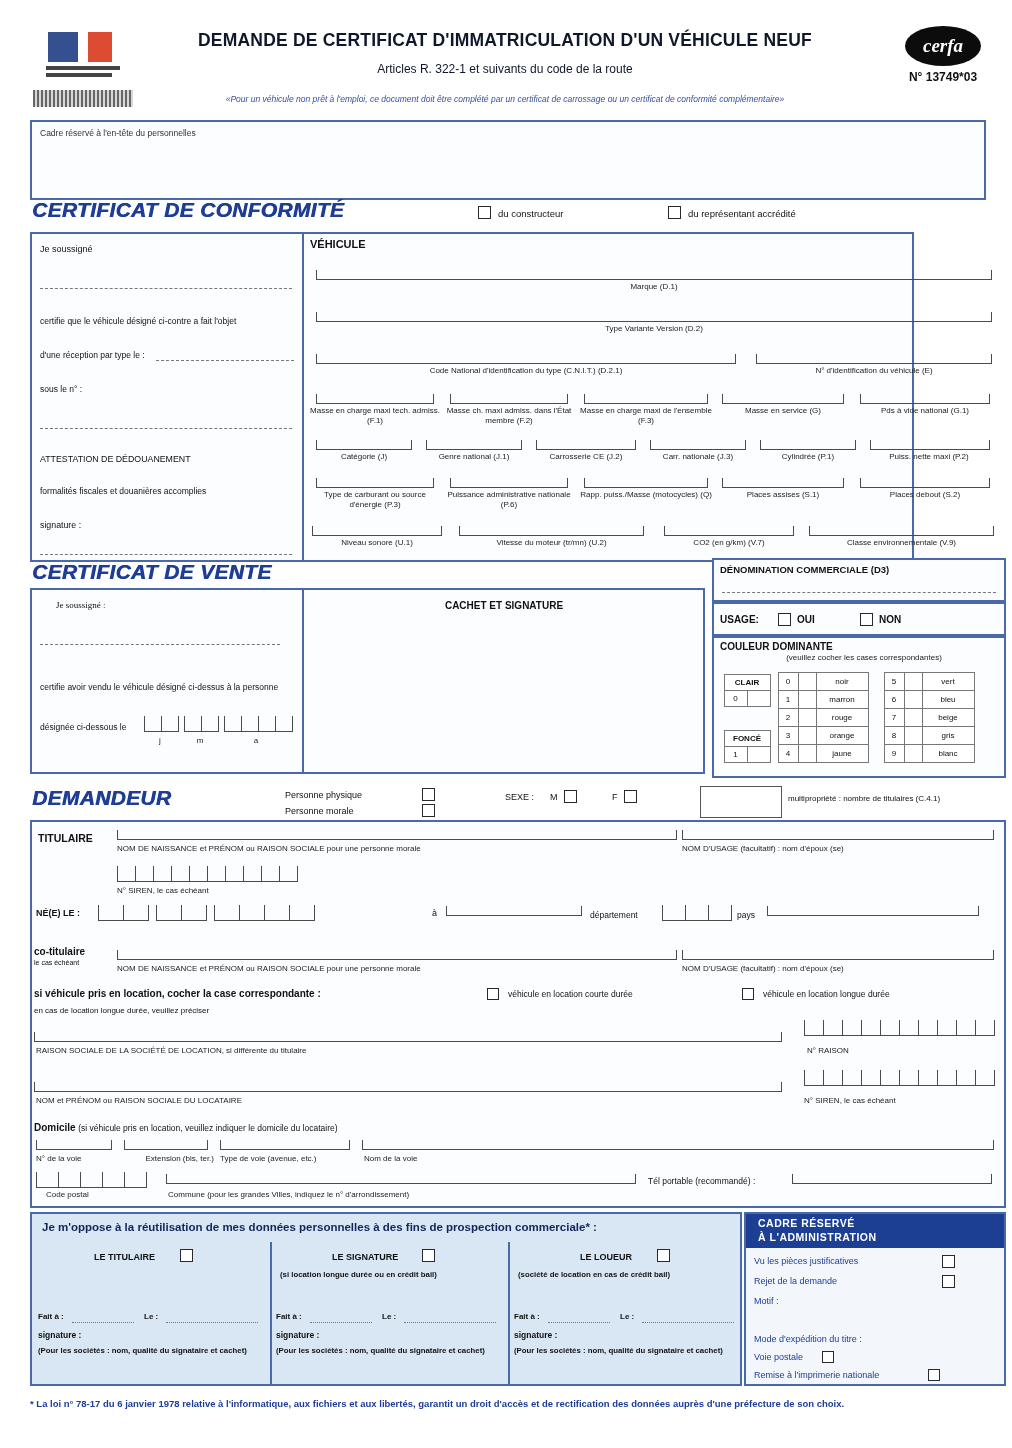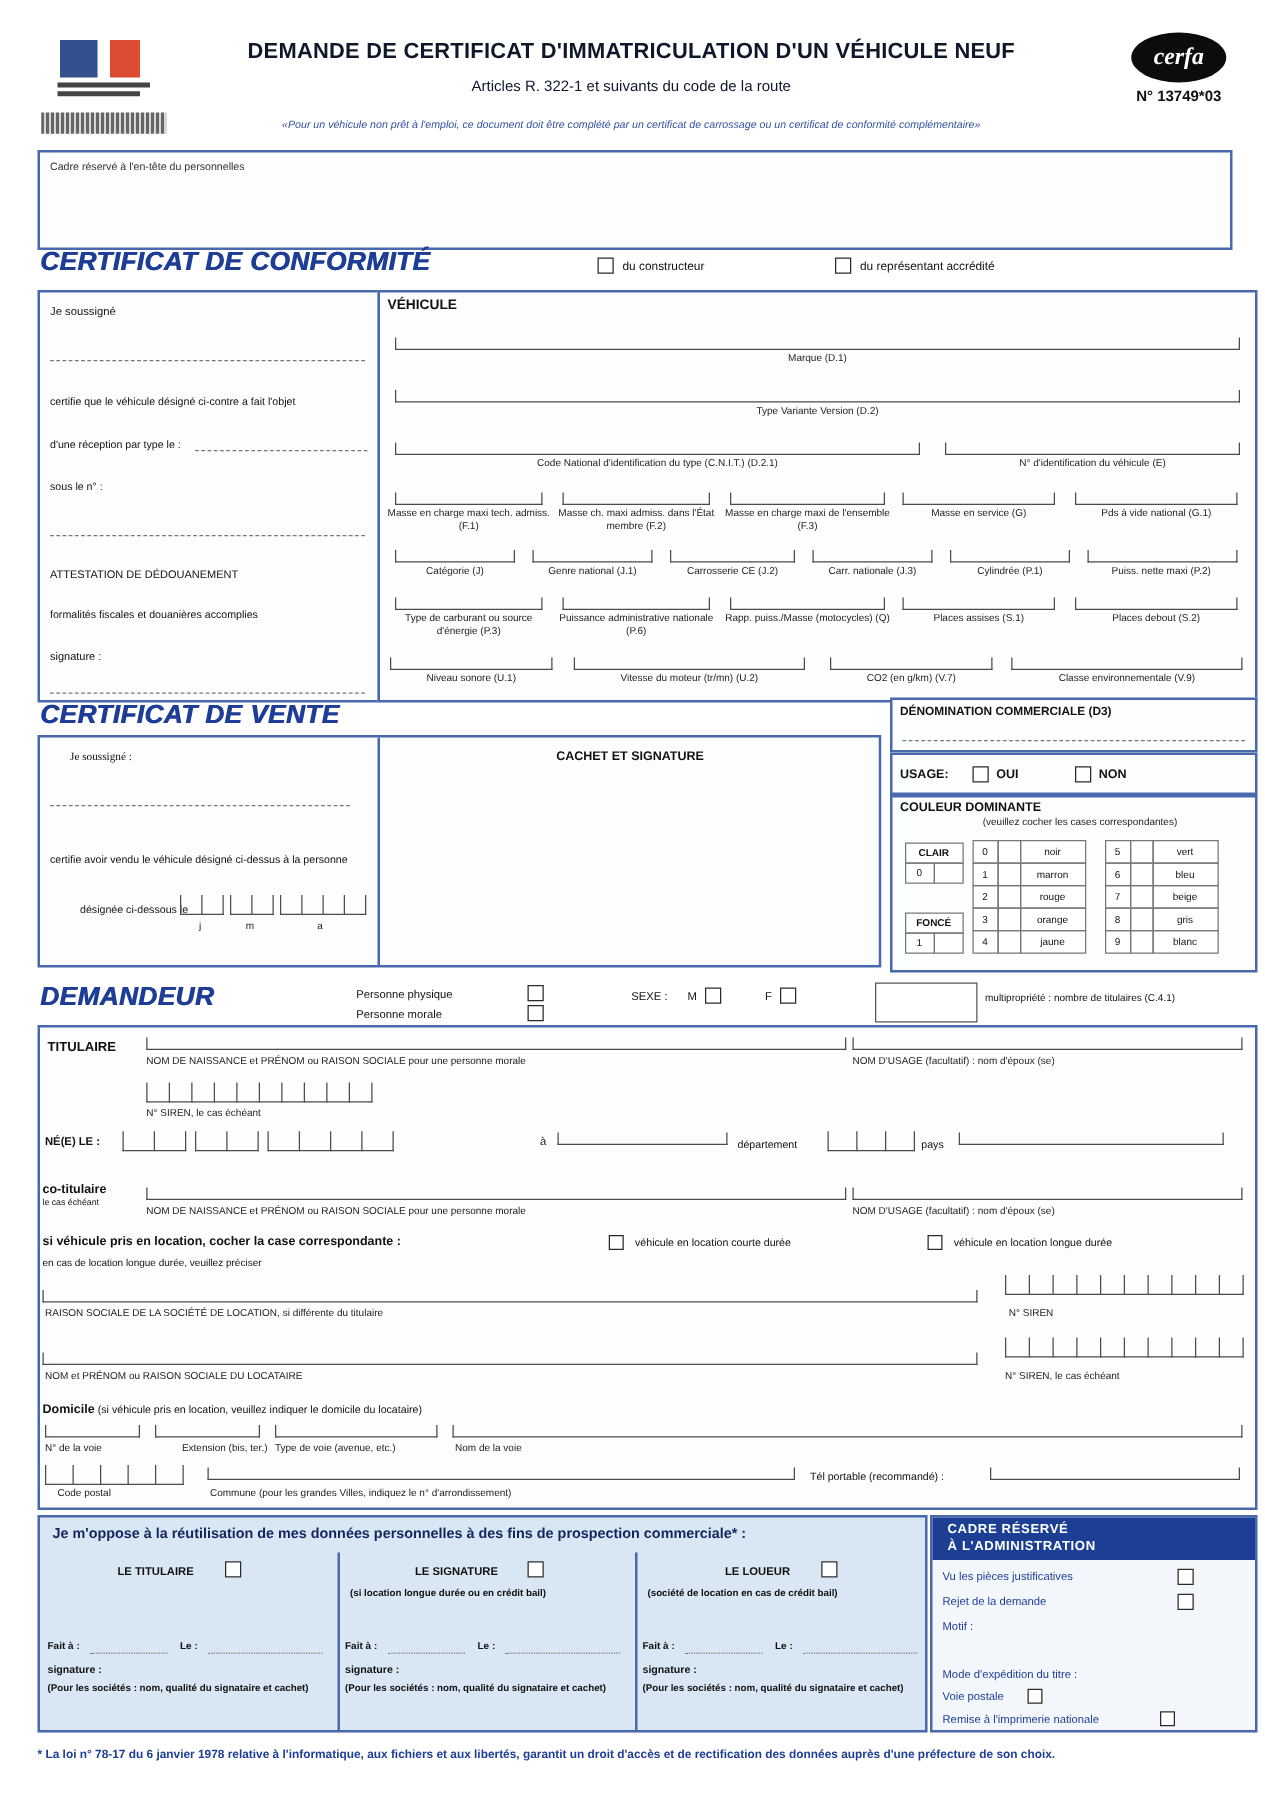--- a/index.html
+++ b/index.html
@@ -69,21 +69,21 @@
     <div class="t" style="left:8px;top:116px;font-size:8.5px;">d'une réception par type le :</div>
     <div class="dots" style="left:124px;top:116px;width:138px;"></div>
     <div class="t" style="left:8px;top:150px;font-size:8.5px;">sous le n° :</div>
     <div class="dots" style="left:8px;top:184px;width:252px;"></div>
     <div class="t" style="left:8px;top:220px;font-size:8.8px;">ATTESTATION DE DÉDOUANEMENT</div>
     <div class="t" style="left:8px;top:252px;width:258px;font-size:8.5px;">formalités fiscales et douanières accomplies</div>
     <div class="t" style="left:8px;top:286px;font-size:8.8px;">signature :</div>
     <div class="dots" style="left:8px;top:310px;width:252px;"></div>
   </div>
 
-  <div class="panel" style="left:302px;top:232px;width:704px;height:330px;">
+  <div class="panel" style="left:302px;top:232px;width:612px;height:330px;">
     <div class="t b" style="left:6px;top:4px;font-size:11px;">VÉHICULE</div>
 
     <div class="bracket" style="left:12px;top:36px;width:676px;"></div>
     <div class="fl" style="left:12px;top:48px;width:676px;">Marque (D.1)</div>
 
     <div class="bracket" style="left:12px;top:78px;width:676px;"></div>
     <div class="fl" style="left:12px;top:90px;width:676px;">Type Variante Version (D.2)</div>
 
     <div class="bracket" style="left:12px;top:120px;width:420px;"></div>
     <div class="fl" style="left:12px;top:132px;width:420px;">Code National d'identification du type (C.N.I.T.) (D.2.1)</div>
@@ -134,21 +134,21 @@
     <div class="bracket" style="left:505px;top:292px;width:185px;"></div>
     <div class="fl" style="left:505px;top:304px;width:185px;">Classe environnementale (V.9)</div>
   </div>
 
   <div class="sech" style="left:32px;top:560px;">CERTIFICAT DE VENTE</div>
   <div class="panel" style="left:30px;top:588px;width:675px;height:186px;">
     <div class="abs" style="left:270px;top:0;bottom:0;width:2px;background:#4a69ad;"></div>
     <div class="t" style="left:24px;top:10px;font-family:Liberation Serif, serif;">Je soussigné :</div>
     <div class="dots" style="left:8px;top:44px;width:240px;"></div>
     <div class="t" style="left:8px;top:92px;width:256px;font-size:8.5px;">certifie avoir vendu le véhicule désigné ci-dessus à la personne</div>
-    <div class="t" style="left:8px;top:132px;font-size:8.5px;margin-left:24px;">désignée ci-dessous le</div>
+    <div class="t" style="left:8px;top:132px;font-size:8.5px;">désignée ci-dessous le</div>
     <div class="comb" style="left:112px;top:126px;--cw:16px;">
         <i></i>
         <i></i>
       </div>
     <div class="comb" style="left:152px;top:126px;--cw:16px;">
         <i></i>
         <i></i>
       </div>
     <div class="comb" style="left:192px;top:126px;--cw:16px;">
         <i></i>
@@ -305,21 +305,21 @@
         <i></i>
         <i></i>
         <i></i>
         <i></i>
         <i></i>
         <i></i>
         <i></i>
       </div>
     <div class="bracket" style="left:2px;top:210px;width:748px;"></div>
     <div class="fl" style="left:4px;top:224px;width:500px;text-align:left;">RAISON SOCIALE DE LA SOCIÉTÉ DE LOCATION, si différente du titulaire</div>
-    <div class="fl" style="left:775px;top:224px;width:120px;text-align:left;">N° SIREN</div>
+    <div class="fl" style="left:775px;top:224px;width:120px;text-align:left;">N° RAISON</div>
 
     <div class="comb" style="left:772px;top:248px;--cw:18px;">
         <i></i>
         <i></i>
         <i></i>
         <i></i>
         <i></i>
         <i></i>
         <i></i>
         <i></i>

